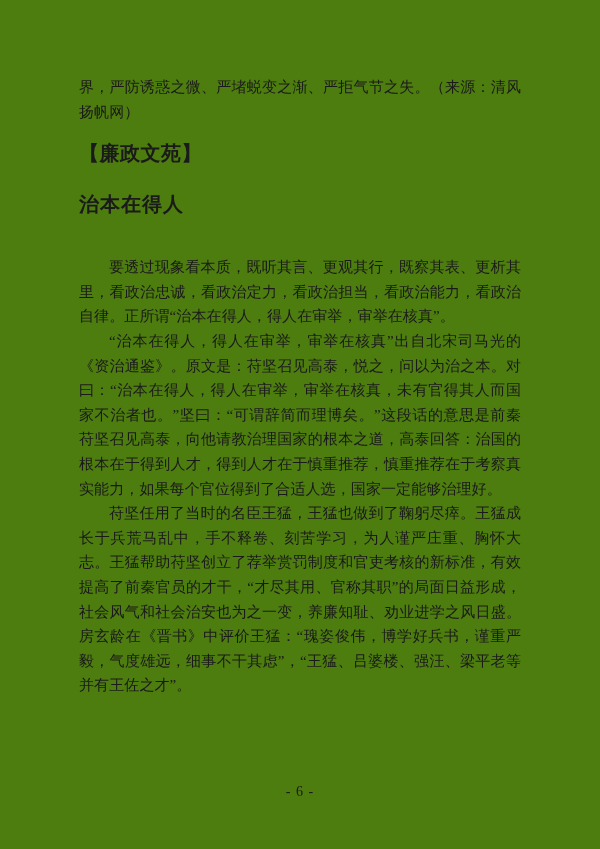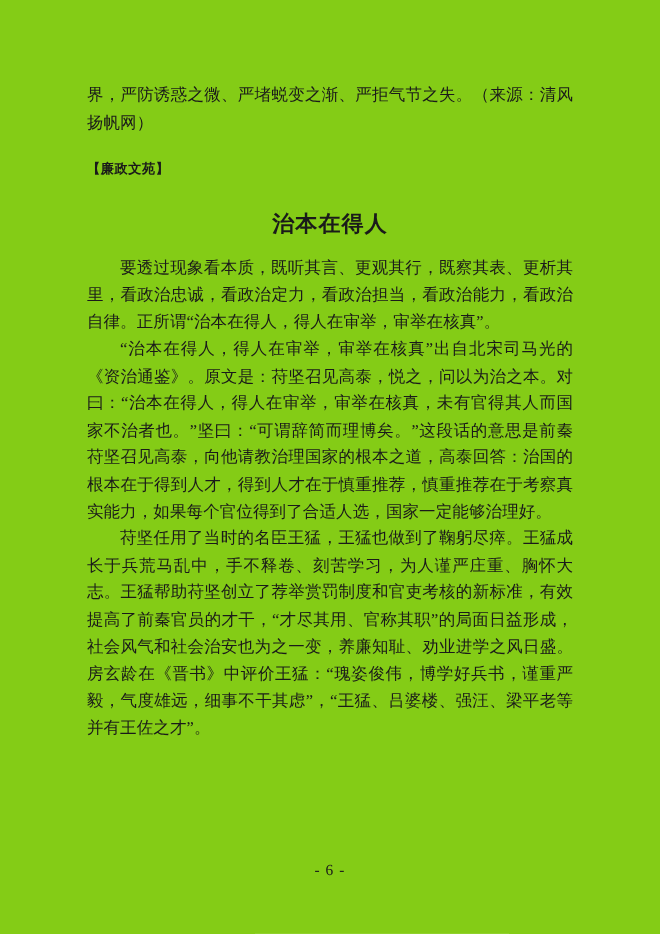--- a/index.html
+++ b/index.html
@@ -4,21 +4,21 @@
 <style>
   html, body {
     margin: 0;
     padding: 0;
     background: #ffffff;
   }
   .page {
     position: relative;
     width: 600px;
     height: 849px;
-    background: #84cc16;
+    background: #4d7c0f;
     overflow: hidden;
     font-family: "Liberation Serif", "DejaVu Serif", serif;
     color: #1a1a1a;
   }
   .content {
     position: absolute;
     left: 79px;
     top: 75px;
     width: 442px;
   }
@@ -29,35 +29,34 @@
     letter-spacing: 0.1px;
     text-align: justify;
     text-justify: inter-character;
     word-break: break-all;
   }
   .indent {
     text-indent: 2em;
   }
   .section-header {
     margin: 15px 0 0 0;
-    font-size: 12px;
+    font-size: 20px;
     font-weight: bold;
     line-height: 28px;
     letter-spacing: 0.5px;
   }
   .article-title {
     margin: 22px 0 0 0;
     font-size: 20px;
     font-weight: bold;
     line-height: 30px;
     letter-spacing: 1px;
-    text-align: center;
   }
   .first-para {
-    margin-top: 13px;
+    margin-top: 36px;
   }
   .footer {
     position: absolute;
     top: 784px;
     left: 0;
     width: 100%;
     text-align: center;
     font-size: 14px;
     letter-spacing: 1px;
   }

